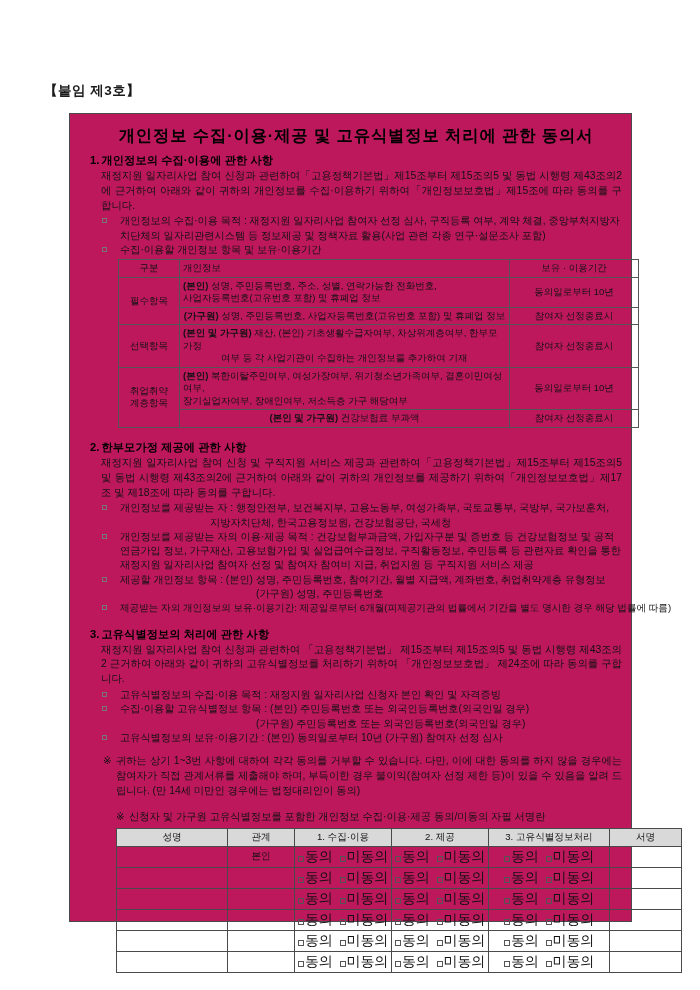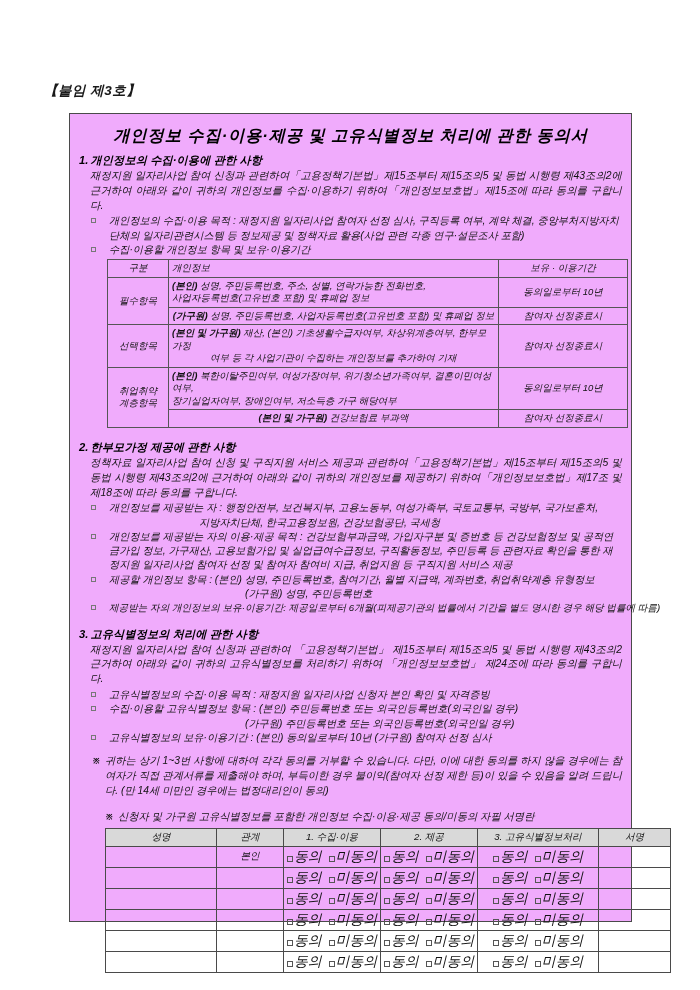--- a/index.html
+++ b/index.html
@@ -13,41 +13,40 @@
     font-family: "Liberation Sans", "DejaVu Sans", sans-serif;
     color: #111;
     position: relative;
     overflow: hidden;
   }
   .page {
     position: relative;
     width: 556px;
     height: 990px;
     box-sizing: border-box;
-    font-style: italic;
   }
   .attach-tag {
     position: absolute;
     left: 44px;
     top: 82px;
     font-size: 13.5px;
     font-weight: 600;
     letter-spacing: 0.5px;
     color: #1a1a1a;
   }
   .doc-box {
     position: absolute;
     left: 69px;
     top: 113px;
     width: 563px;
     height: 809px;
     border: 1.4px solid #4a4a4a;
     box-sizing: border-box;
-    padding: 6px 9px 4px 9px;
-    background: #f0abfc;
+    padding: 6px 9px 4px 20px;
+    background: #be185d;
   }
   .doc-title {
     text-align: center;
     font-size: 16.3px;
     font-weight: bold;
     letter-spacing: 0.9px;
     margin: 5px 0 6px 0;
     color: #000;
   }
   .sec-head {
@@ -242,21 +241,21 @@
         <tr>
           <td class="c-info ctr"><b>(본인 및 가구원)</b> 건강보험료 부과액</td>
           <td class="c-per">참여자 선정종료시</td>
         </tr>
       </tbody>
     </table>
 
     <div class="sec-head" style="margin-top:12px;">
       <span class="num">2.</span><span>한부모가정 제공에 관한 사항</span>
     </div>
-    <div class="para">정책자료 일자리사업 참여 신청 및 구직지원 서비스 제공과 관련하여「고용정책기본법」제15조부터 제15조의5 및 동법 시행령 제43조의2에 근거하여 아래와 같이 귀하의 개인정보를 제공하기 위하여「개인정보보호법」제17조 및 제18조에 따라 동의를 구합니다.</div>
+    <div class="para">재정지원 일자리사업 참여 신청 및 구직지원 서비스 제공과 관련하여「고용정책기본법」제15조부터 제15조의5 및 동법 시행령 제43조의2에 근거하여 아래와 같이 귀하의 개인정보를 제공하기 위하여「개인정보보호법」제17조 및 제18조에 따라 동의를 구합니다.</div>
 
     <div class="bullet">
       <span class="sq"></span>
       <span class="cont">개인정보를 제공받는 자 : 행정안전부, 보건복지부, 고용노동부, 여성가족부, 국토교통부, 국방부, 국가보훈처,</span>
       <span class="cont indent-mid">지방자치단체, 한국고용정보원, 건강보험공단, 국세청</span>
     </div>
     <div class="bullet">
       <span class="sq"></span>
       <span class="cont">개인정보를 제공받는 자의 이용·제공 목적 : 건강보험부과금액, 가입자구분 및 증번호 등 건강보험정보 및 공적연금가입 정보, 가구재산, 고용보험가입 및 실업급여수급정보, 구직활동정보, 주민등록 등 관련자료 확인을 통한 재정지원 일자리사업 참여자 선정 및 참여자 참여비 지급, 취업지원 등 구직지원 서비스 제공</span>
     </div>

